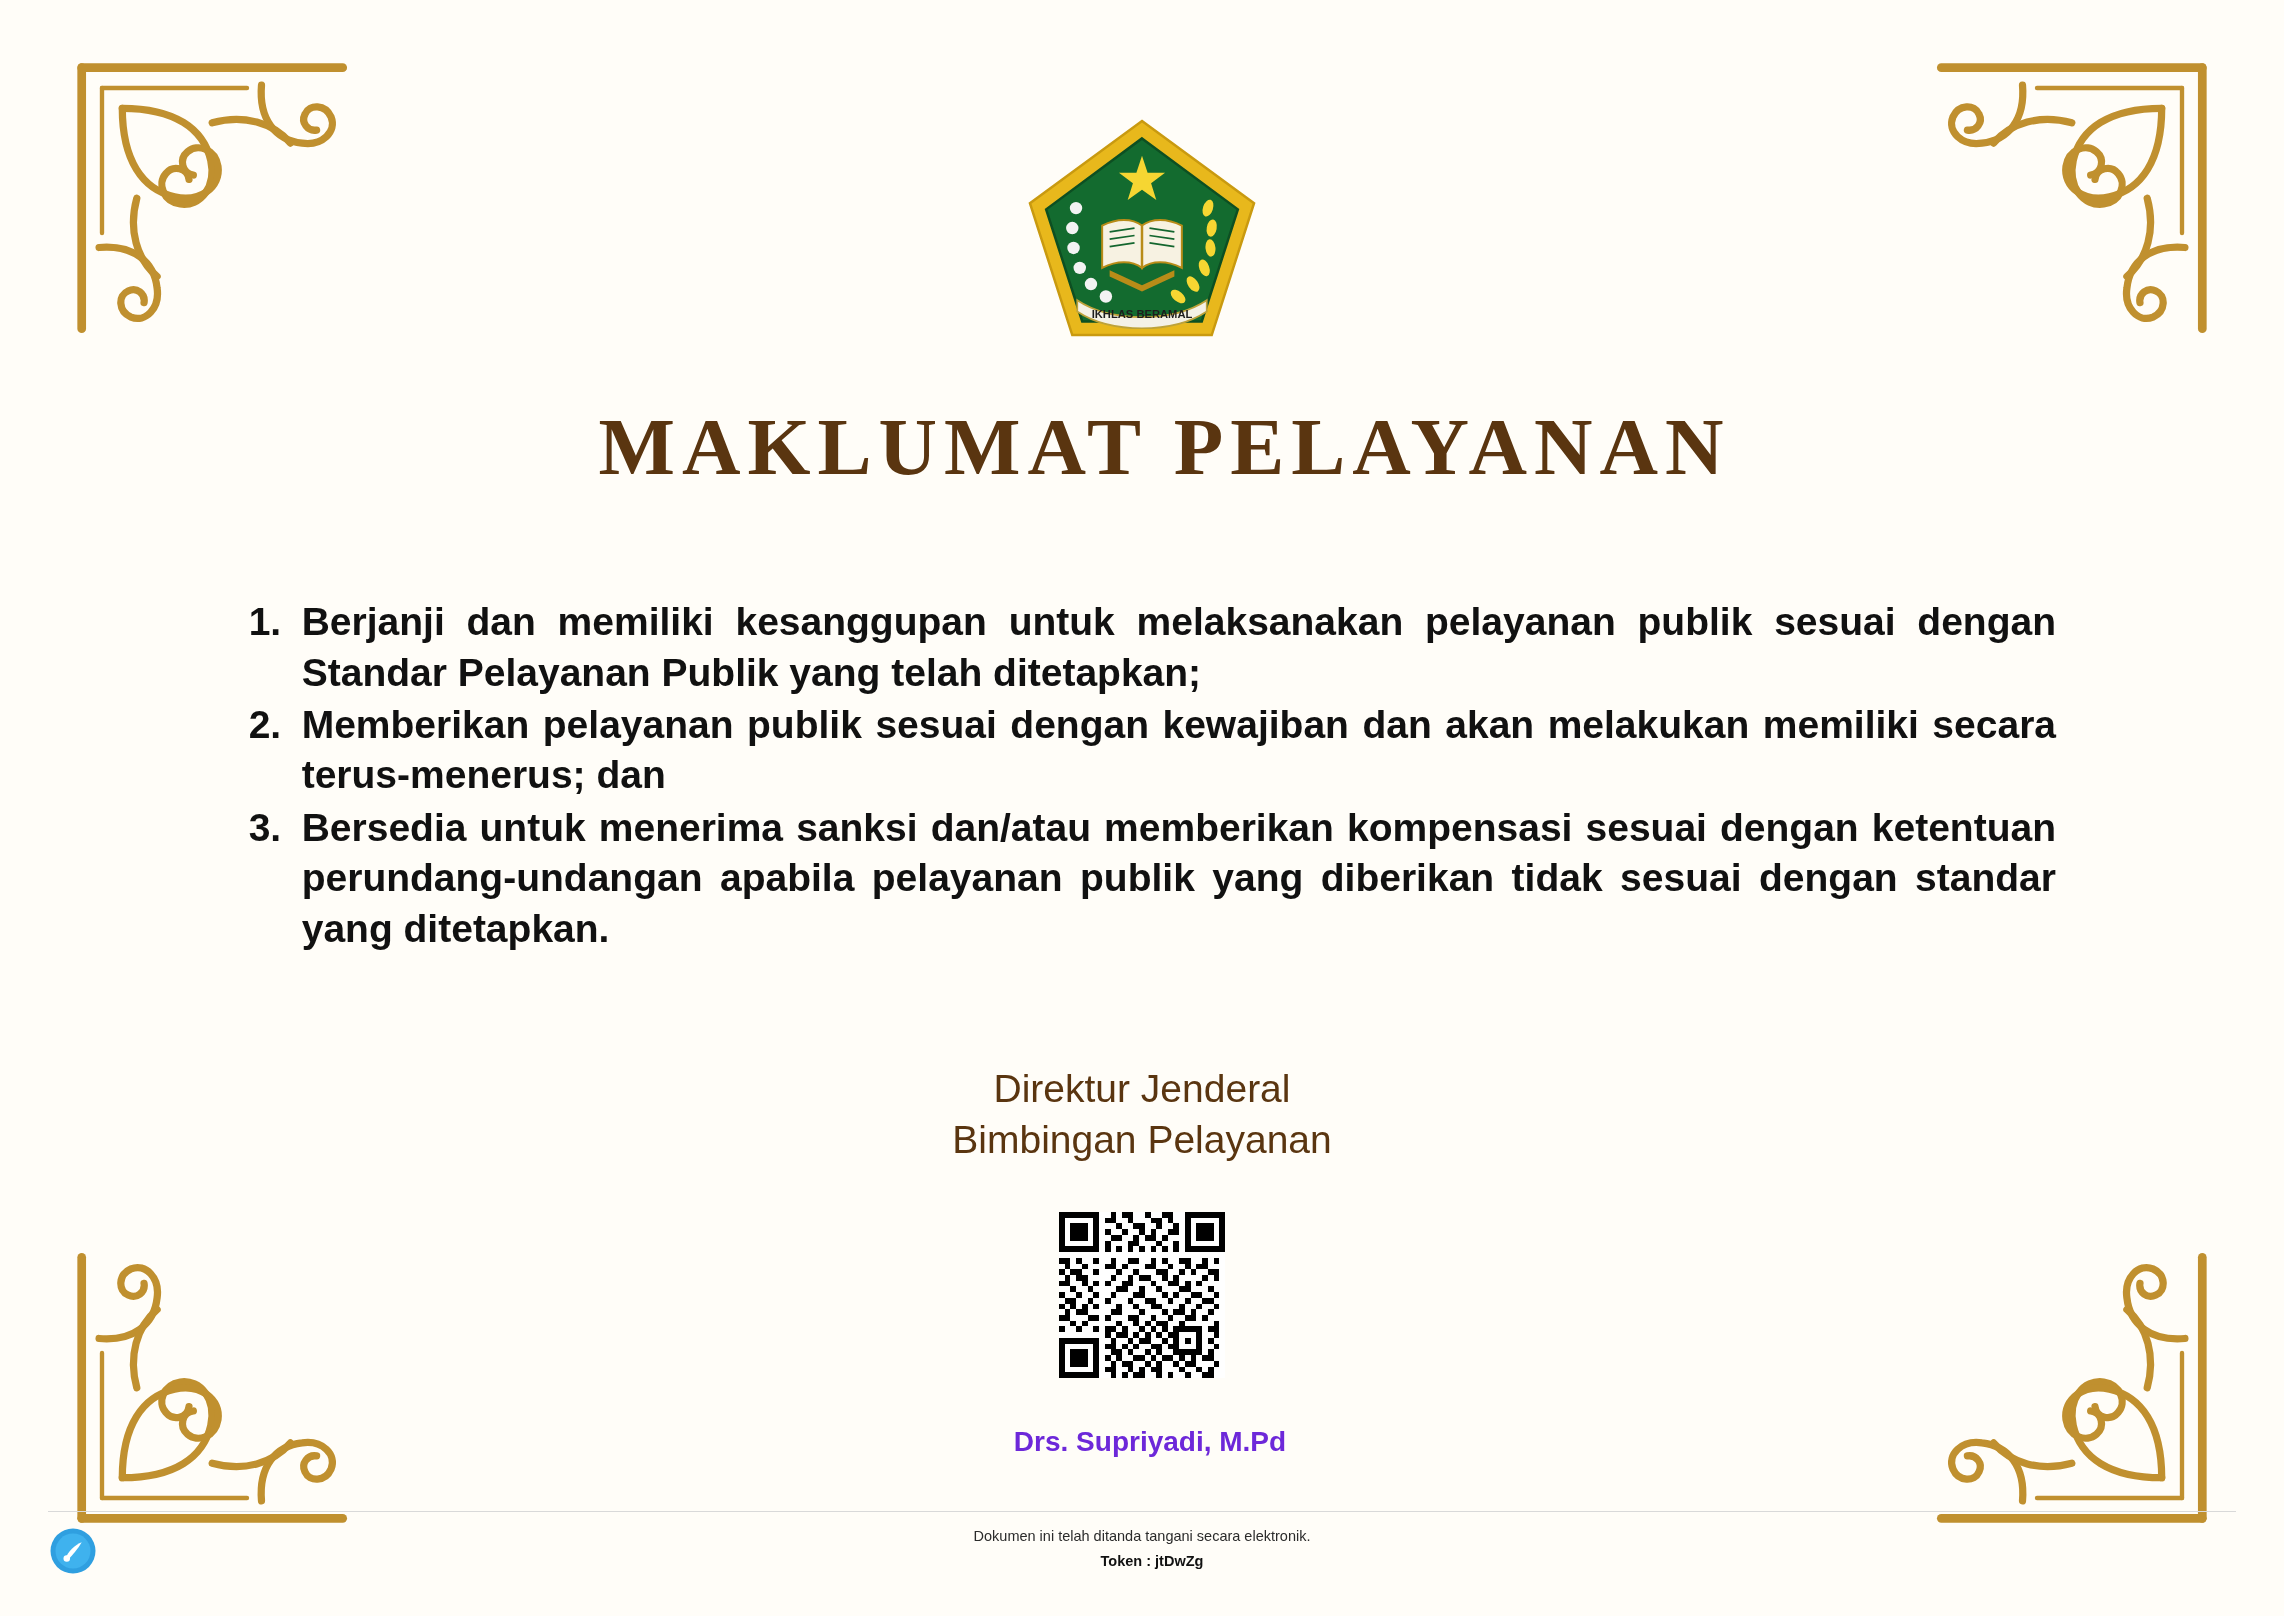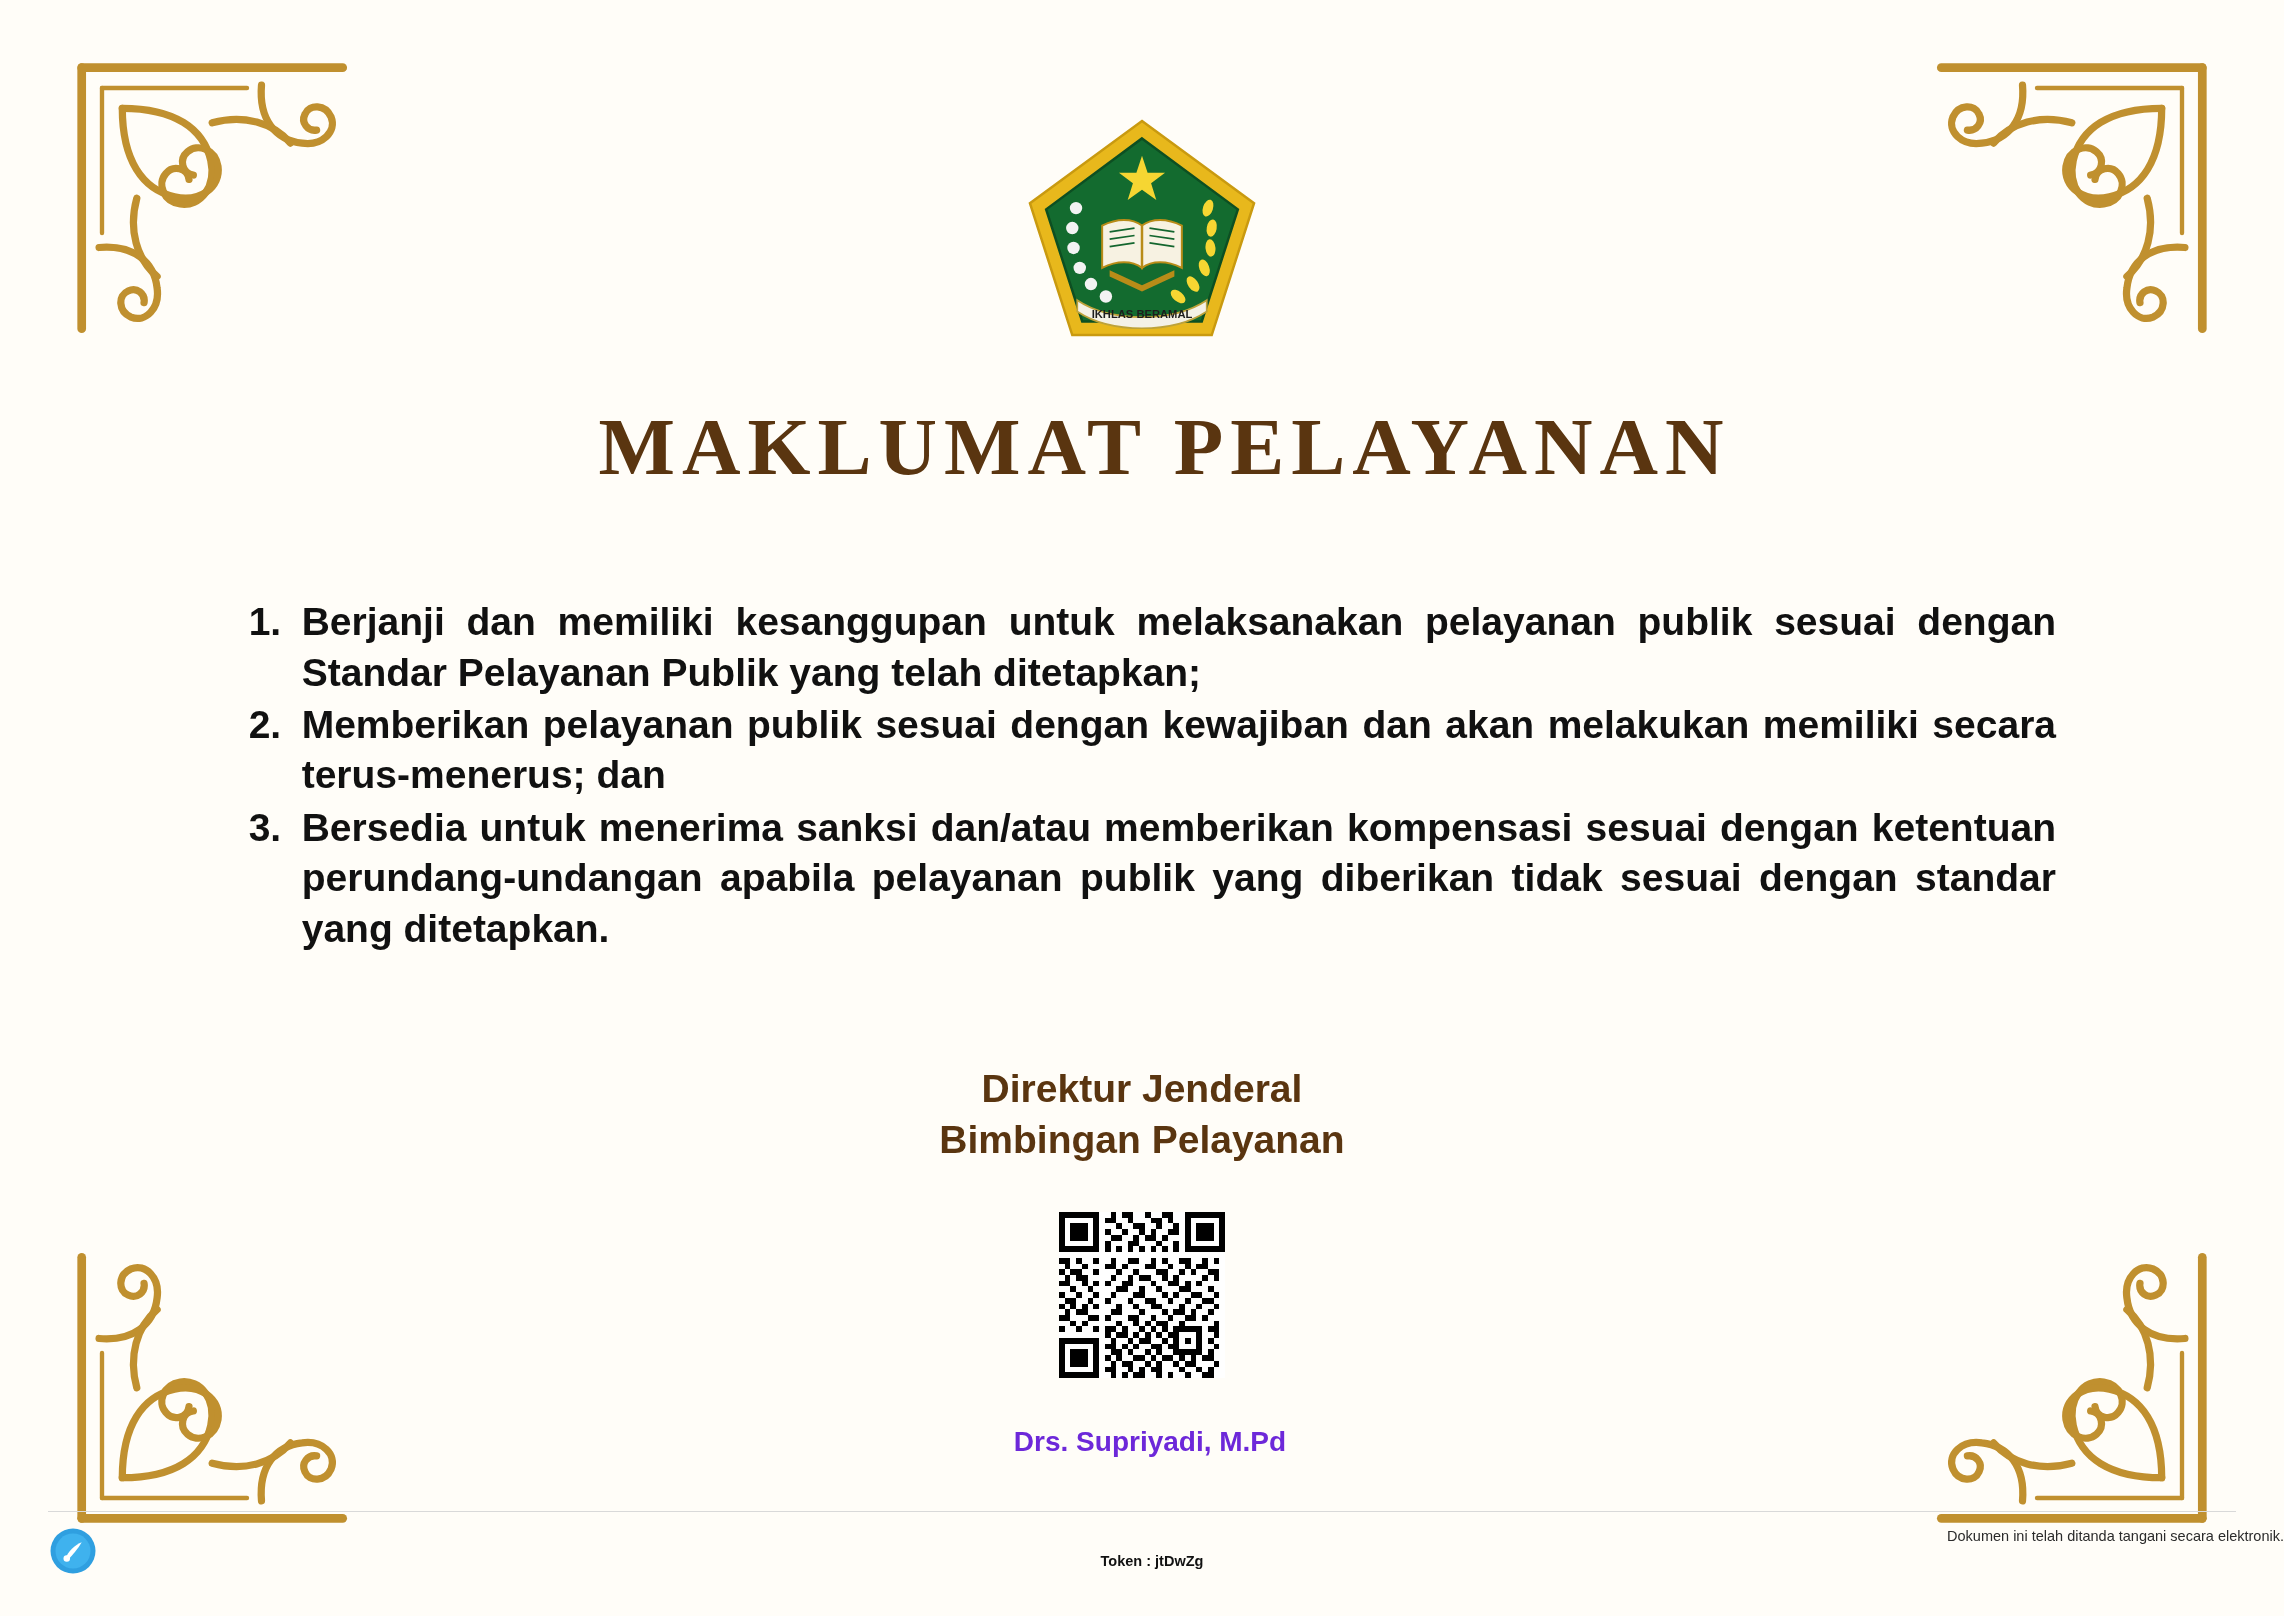--- a/index.html
+++ b/index.html
@@ -96,21 +96,21 @@
     font-weight: bold;
   }
 
   
   .sign-title {
     position: absolute;
     top: 1064px;
     left: 0; right: 0;
     text-align: center;
     font-size: 39px;
-    font-weight: bold;
+    font-weight: normal;
     line-height: 1.30;
     color: #5a3510;
   }
 
   .qr {
     position: absolute;
     top: 1212px;
     left: 50%;
     transform: translateX(-50%);
     width: 166px;
@@ -135,21 +135,21 @@
     left: 48px;
     right: 48px;
     top: 1511px;
     height: 1.4px;
     background: #d9d9d9;
   }
   .footer-note {
     position: absolute;
     top: 1528px;
     left: 0; right: 0;
-    text-align: right;
+    text-align: center;
     font-size: 14.5px;
     color: #2b2b2b;
   }
   .footer-token {
     position: absolute;
     top: 1553px;
     left: 0; right: 0;
     text-align: center;
     font-size: 14.5px;
     font-weight: bold;

